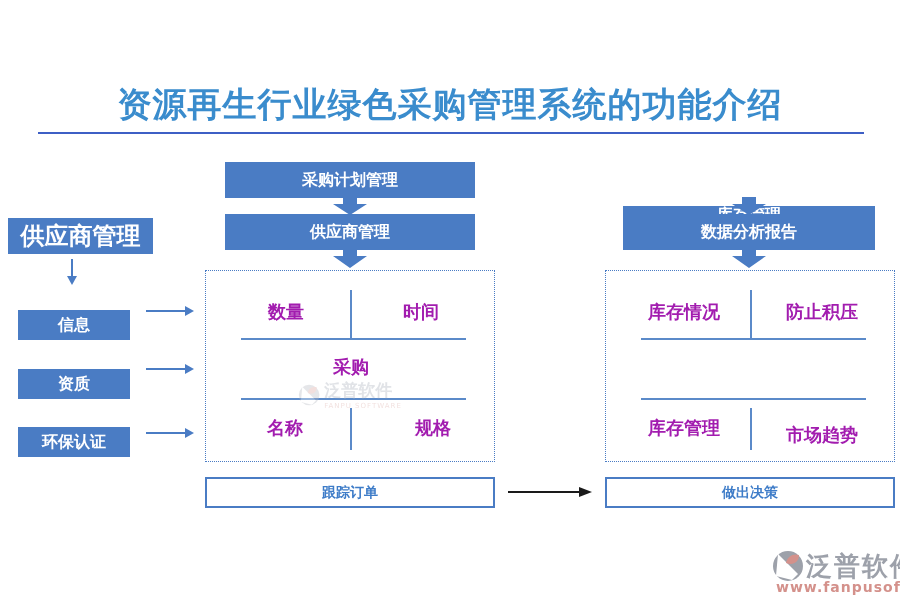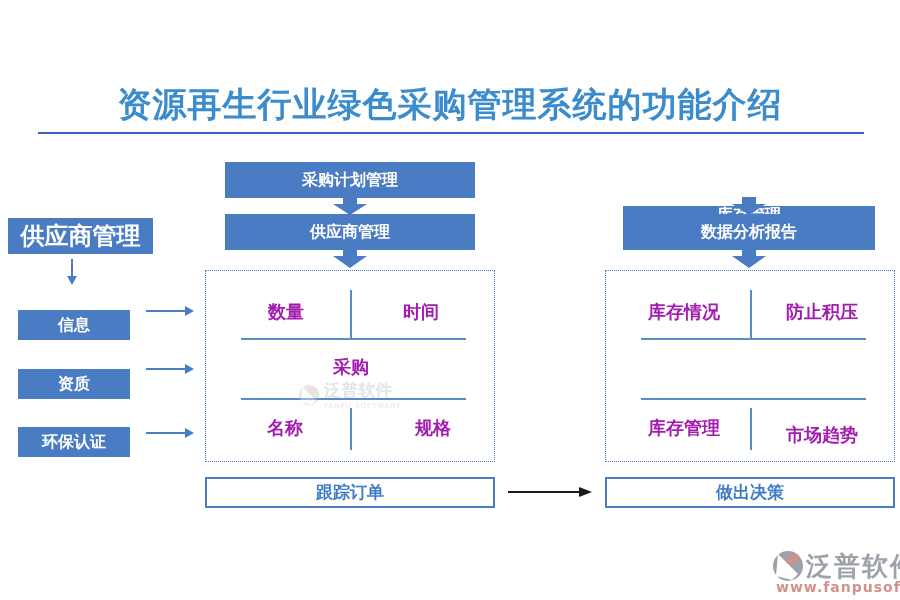--- a/index.html
+++ b/index.html
@@ -39,21 +39,21 @@
   .header-box { font-size: 24px; }
   .item-box   { font-size: 16px; margin-top: 15px; }
   .stage-box  { font-size: 16px; }
 
   
   .outline-box {
     background: #ffffff;
     border: 2px solid #4a7cc4;
     color: #3e7cc8;
     font-weight: bold;
-    font-size: 17px;
+    font-size: 14px;
     display: flex; align-items: center; justify-content: center;
   }
 
   
   .detail-panel {
     border: 1.5px dotted #4a7cc4;
     background: #ffffff;
   }
   .cell-text {
     position: absolute;

